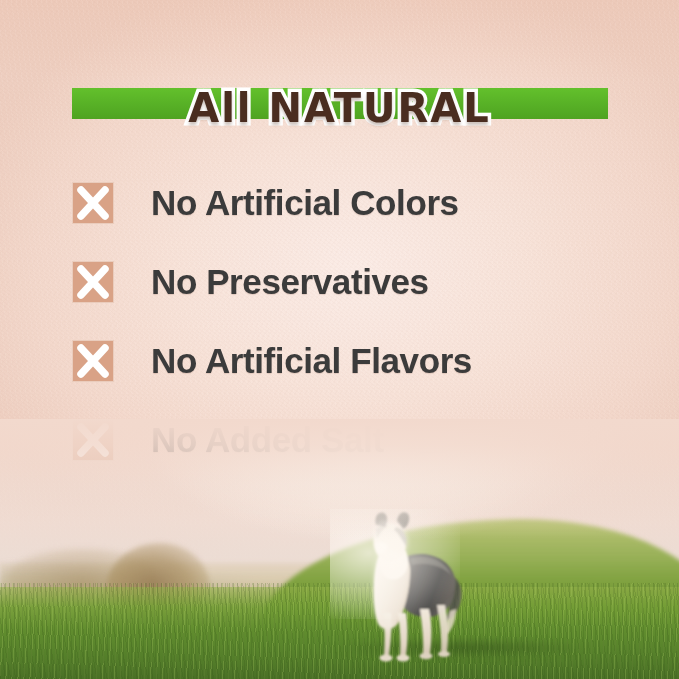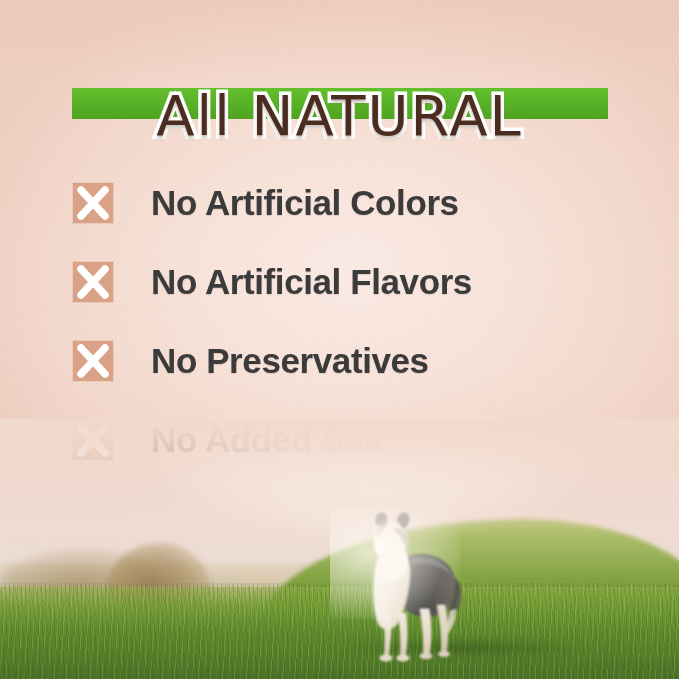--- a/index.html
+++ b/index.html
@@ -42,22 +42,22 @@
   .headline-wrap{
     position:absolute;left:0;right:0;top:44px;height:90px;
   }
   .green-bar{
     position:absolute;left:72px;top:44px;width:536px;height:31px;
     background:linear-gradient(180deg,#63c02c 0%,#57b026 55%,#4fa321 100%);
   }
   .headline{
     position:absolute;left:0;right:0;top:44px;
     text-align:center;
-    font-size:56px;
-    font-weight:normal;
+    font-size:40px;
+    font-weight:bold;
     letter-spacing:2px;
     line-height:1;
     color:#4a2d20;
     font-family:"DejaVu Sans","Liberation Sans",sans-serif;
     -webkit-text-stroke:7px #ffffff;
     paint-order:stroke fill;
     text-shadow:
       0 3px 3px rgba(90,55,35,.30);
     white-space:nowrap;
   }
@@ -234,30 +234,30 @@
       </span>
       <span class="claim-text">No Artificial Colors</span>
     </div>
 
     <div class="claim-row">
       <span class="x-box">
         <svg viewBox="0 0 42 42" aria-hidden="true">
           <path d="M9 8 L33 34 M33 8 L9 34" stroke="#ffffff" stroke-width="7.5" stroke-linecap="round" fill="none"></path>
         </svg>
       </span>
-      <span class="claim-text">No Artificial Flavors</span>
+      <span class="claim-text">No Preservatives</span>
     </div>
 
     <div class="claim-row">
       <span class="x-box">
         <svg viewBox="0 0 42 42" aria-hidden="true">
           <path d="M9 8 L33 34 M33 8 L9 34" stroke="#ffffff" stroke-width="7.5" stroke-linecap="round" fill="none"></path>
         </svg>
       </span>
-      <span class="claim-text">No Preservatives</span>
+      <span class="claim-text">No Artificial Flavors</span>
     </div>
 
     <div class="claim-row">
       <span class="x-box">
         <svg viewBox="0 0 42 42" aria-hidden="true">
           <path d="M9 8 L33 34 M33 8 L9 34" stroke="#ffffff" stroke-width="7.5" stroke-linecap="round" fill="none"></path>
         </svg>
       </span>
       <span class="claim-text">No Added Salt</span>
     </div>

